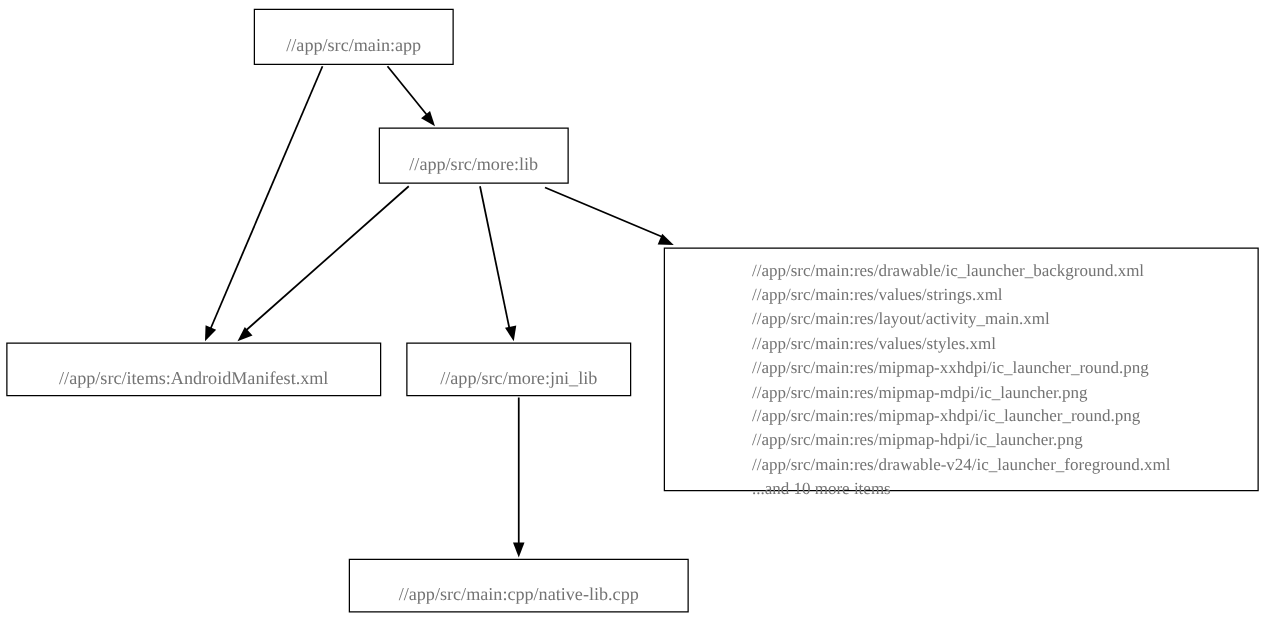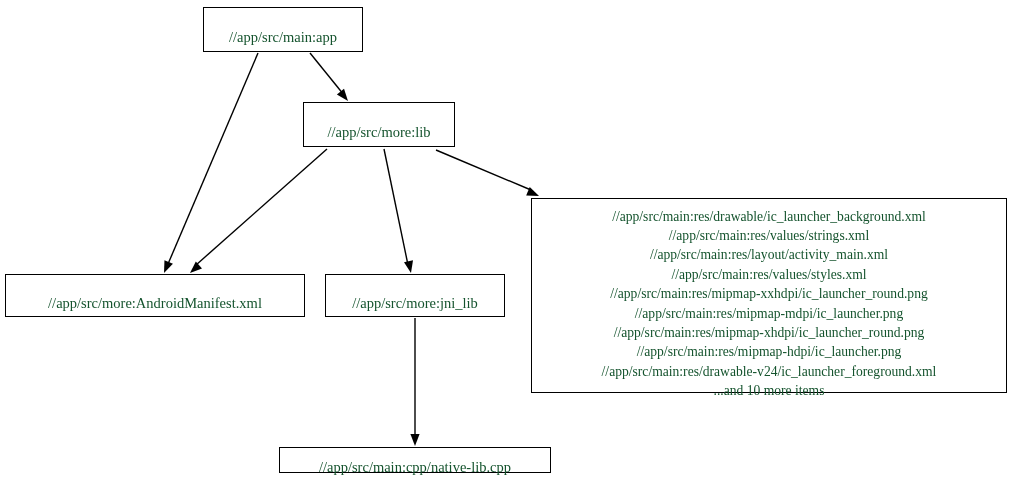--- a/index.html
+++ b/index.html
@@ -35,23 +35,23 @@
     justify-content: center;
     text-align: center;
     color: #000000;
     font-family: "Liberation Serif", "DejaVu Serif", serif;
     font-size: 14.5px;
     line-height: 1.32;
     white-space: nowrap;
   }
   .node-label {
     display: block;
-    text-align: center;
+    text-align: left;
     white-space: pre;
-    color: #14532d;
+    color: #737373;
     margin-top: 16px;
   }
   .node.multi {
     align-items: center;
     justify-content: center;
   }
   .node.multi .node-label {
     font-size: 13.6px;
     line-height: 19.35px;
   }
@@ -91,35 +91,35 @@
   </svg>
 
   <div id="nodes-layer">
       <div class="node" style="left: 203px; top: 7px; width: 160px; height: 45px; border-color: rgb(0, 0, 0); background: rgb(255, 255, 255);">
         <span class="node-label">//app/src/main:app</span>
       </div>
       <div class="node" style="left: 303px; top: 102px; width: 152px; height: 45px; border-color: rgb(0, 0, 0); background: rgb(255, 255, 255);">
         <span class="node-label">//app/src/more:lib</span>
       </div>
       <div class="node" style="left: 5px; top: 274px; width: 300px; height: 43px; border-color: rgb(0, 0, 0); background: rgb(255, 255, 255);">
-        <span class="node-label">//app/src/more:AndroidManifest.xml</span>
+        <span class="node-label">//app/src/items:AndroidManifest.xml</span>
       </div>
       <div class="node" style="left: 325px; top: 274px; width: 180px; height: 43px; border-color: rgb(0, 0, 0); background: rgb(255, 255, 255);">
         <span class="node-label">//app/src/more:jni_lib</span>
       </div>
       <div class="node multi" style="left: 531px; top: 198px; width: 476px; height: 195px; border-color: rgb(0, 0, 0); background: rgb(255, 255, 255);">
         <span class="node-label">//app/src/main:res/drawable/ic_launcher_background.xml
 //app/src/main:res/values/strings.xml
 //app/src/main:res/layout/activity_main.xml
 //app/src/main:res/values/styles.xml
 //app/src/main:res/mipmap-xxhdpi/ic_launcher_round.png
 //app/src/main:res/mipmap-mdpi/ic_launcher.png
 //app/src/main:res/mipmap-xhdpi/ic_launcher_round.png
 //app/src/main:res/mipmap-hdpi/ic_launcher.png
 //app/src/main:res/drawable-v24/ic_launcher_foreground.xml
 ...and 10 more items</span>
       </div>
-      <div class="node" style="left: 279px; top: 447px; width: 272px; height: 26px; border-color: rgb(0, 0, 0); background: rgb(255, 255, 255);">
+      <div class="node" style="left: 279px; top: 447px; width: 272px; height: 43px; border-color: rgb(0, 0, 0); background: rgb(255, 255, 255);">
         <span class="node-label">//app/src/main:cpp/native-lib.cpp</span>
       </div>
     </div>
 
 </div>
 
 </body></html>

